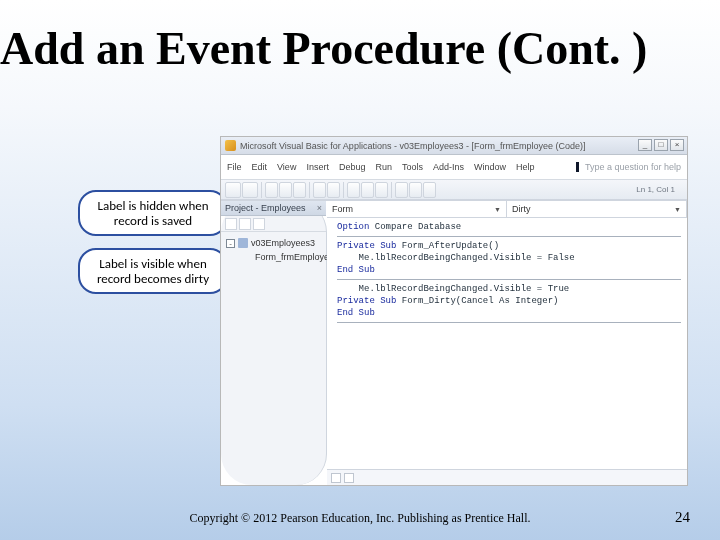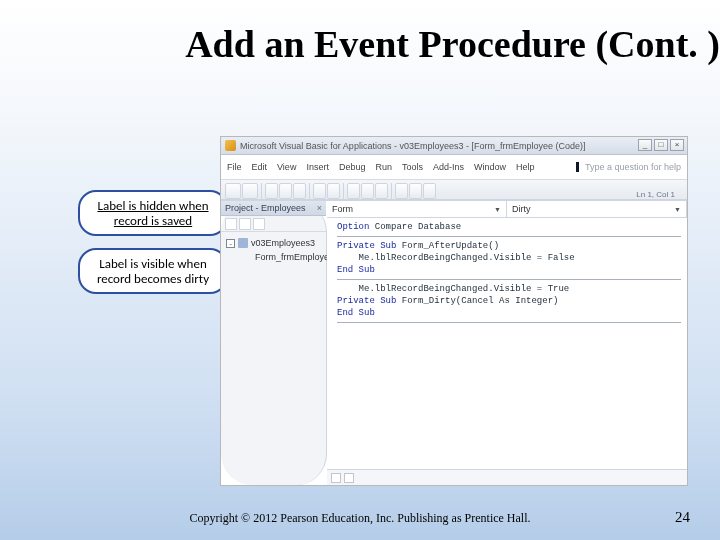--- a/index.html
+++ b/index.html
@@ -7,22 +7,22 @@
   body {
     background: linear-gradient(180deg, #ffffff 0%, #f5f8fc 20%, #cfdff2 75%, #b5cde9 100%);
     font-family: "Times New Roman", serif;
     position: relative;
   }
   .title {
     position: absolute;
     top: 22px;
     left: 0;
     width: 100%;
-    text-align: right;
-    font-size: 38px;
+    text-align: left;
+    font-size: 46px;
     font-weight: bold;
     color: #000;
   }
   .vb-window {
     position: absolute;
     top: 136px;
     left: 220px;
     width: 468px;
     height: 350px;
     background: #ffffff;
@@ -63,21 +63,21 @@
     color:#444;
   }
   .vb-menubar span { font-size:9px; }
   .vb-menubar .qbox {
     margin-left:auto; font-size:9px; color:#9aa0a8;
     border-left:3px solid #0f172a; padding-left:6px;
   }
   .vb-toolbar {
     height:20px; background:linear-gradient(#f4f6fa,#e6ebf2);
     border-bottom:1px solid #cfd5df;
-    display:flex; align-items:flex-end; gap:1px; padding:0 4px;
+    display:flex; align-items:center; gap:1px; padding:0 4px;
     position:relative;
   }
   .tbtn {
     width:16px; height:16px; border-radius:2px;
     background:linear-gradient(#fefefe,#e7ecf2);
     border:1px solid #cfd5de;
   }
   .tbtn.sm{width:13px;}
   .sep { width:1px; height:16px; background:#cfd5de; margin:0 2px;}
   .pos-label { margin-left:auto; font-size:8px; color:#6e7681; padding-right:8px;}
@@ -135,21 +135,21 @@
     width:150px;
     background:#ffffff;
     border:2px solid #2c4fa0;
     border-radius:18px;
     padding:6px 8px;
     text-align:center;
     font-family:Calibri, Arial, sans-serif;
     font-size:13px; line-height:15px;
     color:#000;
   }
-  .callout.c1{ top:190px; left:78px;text-decoration:underline; }
+  .callout.c1{ top:190px; left:78px; }
   .callout.c2{ top:248px; left:78px; }
   svg.lead { position:absolute; pointer-events:none; }
   .copyright{
     position:absolute; bottom:14px; left:0; width:100%; text-align:center;
     font-size:12px; color:#000; font-family:"Times New Roman",serif;
   }
   .pagenum{
     position:absolute; bottom:14px; right:30px;
     font-size:15px; color:#000; font-family:"Times New Roman",serif;
   }

